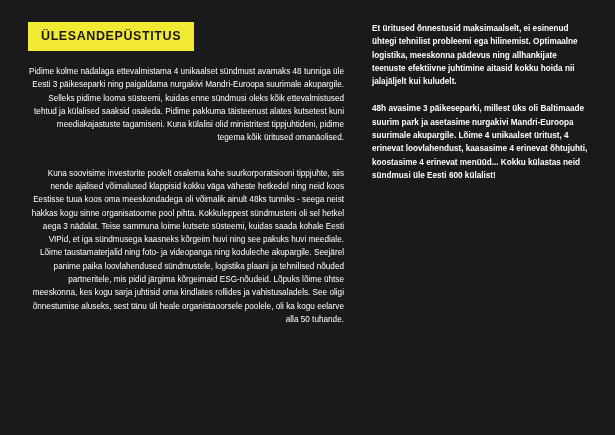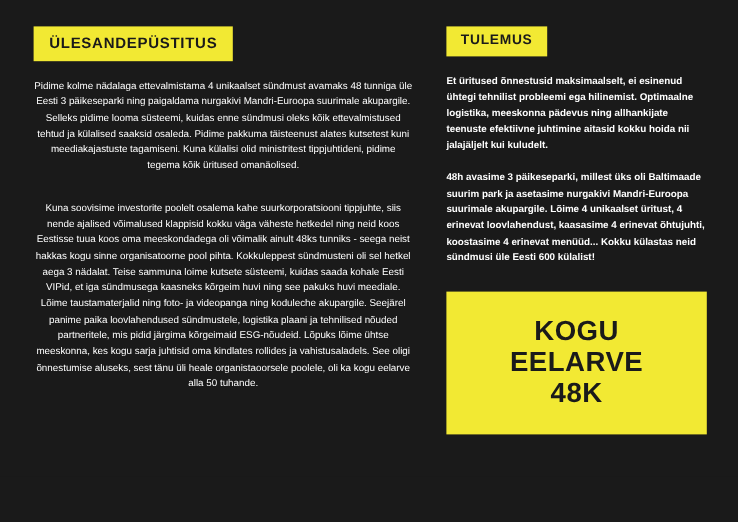--- a/index.html
+++ b/index.html
@@ -42,21 +42,21 @@
   }
   .tag.small {
     font-size: 11.5px;
     padding: 6px 12px 7px 12px;
   }
   .body-text {
     color: #ffffff;
     font-size: 8.2px;
     line-height: 1.62;
     margin: 0 0 16px 0;
-    text-align: center;
+    text-align: right;
   }
   .right-text {
     color: #ffffff;
     font-size: 8.2px;
     line-height: 1.62;
     margin: 0 0 14px 0;
     font-weight: bold;
   }
   .highlight-box {
     background: #f2e933;
@@ -86,27 +86,21 @@
 
     <div class="spacer-sm"></div>
 
 
     <p class="body-text">Kuna soovisime investorite poolelt osalema kahe suurkorporatsiooni tippjuhte, siis nende ajalised võimalused klappisid kokku väga väheste hetkedel ning neid koos Eestisse tuua koos oma meeskondadega oli võimalik ainult 48ks tunniks - seega neist hakkas kogu sinne organisatoorne pool pihta. Kokkuleppest sündmusteni oli sel hetkel aega 3 nädalat. Teise sammuna loime kutsete süsteemi, kuidas saada kohale Eesti VIPid, et iga sündmusega kaasneks kõrgeim huvi ning see pakuks huvi meediale. Lõime taustamaterjalid ning foto- ja videopanga ning koduleche akupargile. Seejärel panime paika loovlahendused sündmustele, logistika plaani ja tehnilised nõuded partneritele, mis pidid järgima kõrgeimaid ESG-nõudeid. Lõpuks lõime ühtse meeskonna, kes kogu sarja juhtisid oma kindlates rollides ja vahistusaladels. See oligi õnnestumise aluseks, sest tänu üli heale organistaoorsele poolele, oli ka kogu eelarve alla 50 tuhande.</p>
 
   </div>
 
   <div class="col-right">
 
-    <div class="tag small">TULEMUS</div>
 
     <p class="right-text">Et üritused õnnestusid maksimaalselt, ei esinenud ühtegi tehnilist probleemi ega hilinemist. Optimaalne logistika, meeskonna pädevus ning allhankijate teenuste efektiivne juhtimine aitasid kokku hoida nii jalajäljelt kui kuludelt.</p>
 
     <p class="right-text">48h avasime 3 päikeseparki, millest üks oli Baltimaade suurim park ja asetasime nurgakivi Mandri-Euroopa suurimale akupargile. Lõime 4 unikaalset üritust, 4 erinevat loovlahendust, kaasasime 4 erinevat õhtujuhti, koostasime 4 erinevat menüüd... Kokku külastas neid sündmusi üle Eesti 600 külalist!</p>
 
-    <div class="highlight-box">
-      <div class="line">KOGU</div>
-      <div class="line">EELARVE</div>
-      <div class="line">48K</div>
-    </div>
 
   </div>
 
 </div>
 
 </body></html>

